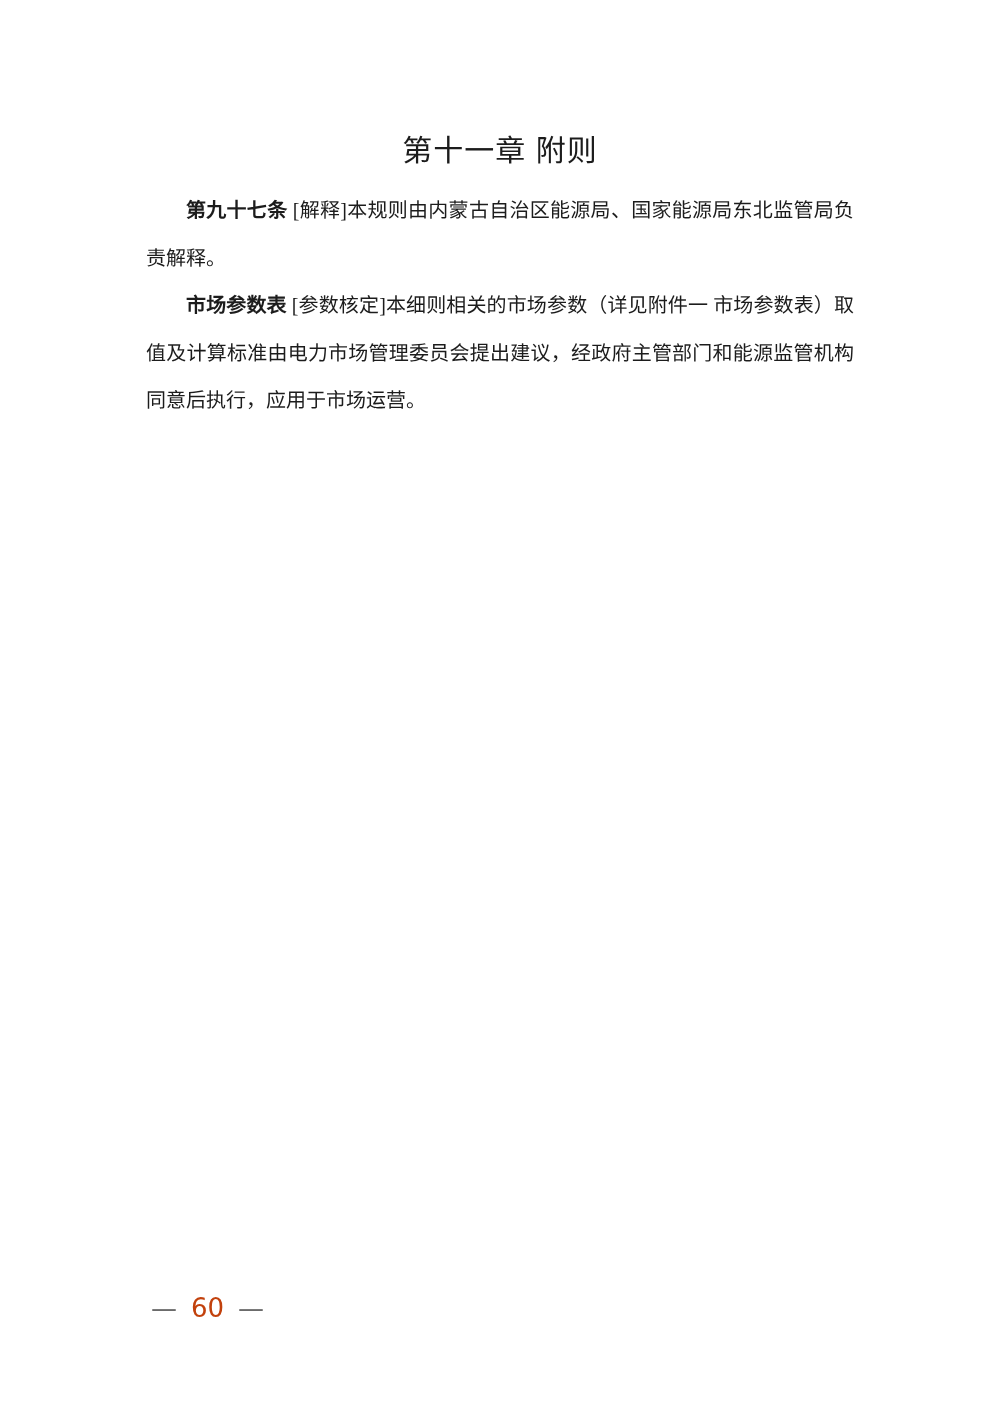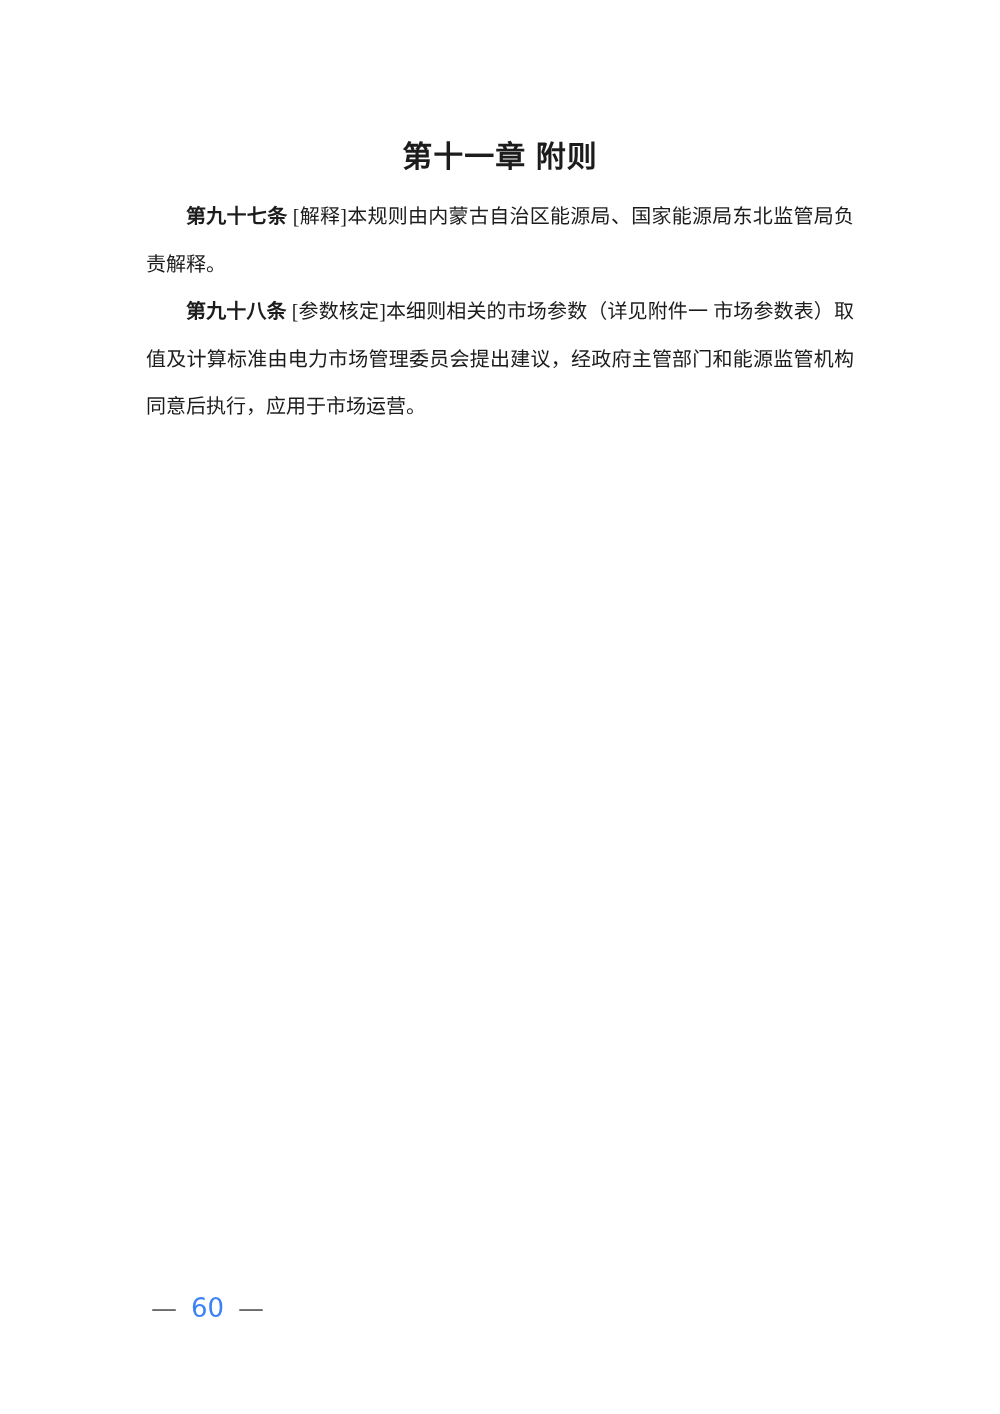--- a/index.html
+++ b/index.html
@@ -16,25 +16,25 @@
     overflow: hidden;
     color: #1c1c1c;
   }
   .content {
     position: absolute;
     left: 146px;
     top: 131px;
     width: 708px;
   }
   .chapter-title {
-    margin: 10px 0 20px 0;
+    margin: 4px 0 20px 0;
     font-family: "Liberation Sans", "DejaVu Sans", sans-serif;
     font-size: 30px;
     line-height: 32px;
-    font-weight: 700;
+    font-weight: 400;
     text-align: center;
     letter-spacing: 1px;
   }
   .para {
     margin: 0;
     font-family: "Liberation Serif", "DejaVu Serif", serif;
     font-size: 20px;
     line-height: 47.5px;
     text-indent: 2em;
     text-align: justify;
@@ -51,35 +51,35 @@
     align-items: center;
     font-family: "DejaVu Sans", "Liberation Sans", sans-serif;
     font-size: 26px;
     line-height: 30px;
   }
   .footer .dash {
     color: #6b6b6b;
     letter-spacing: 0;
   }
   .footer .page-number {
-    color: #3b82f6;
+    color: #c2410c;
     margin: 0 14px;
   }
 </style>
 </head>
 <body>
 
 <div class="page">
   <div class="content">
 
     <h1 class="chapter-title">第十一章 附则</h1>
 
     <p class="para"><span class="article-number">第九十七条</span><span> [解释]本规则由内蒙古自治区能源局、国家能源局东北监管局负责解释。</span></p>
 
-    <p class="para"><span class="article-number">第九十八条</span><span> [参数核定]本细则相关的市场参数（详见附件一 市场参数表）取值及计算标准由电力市场管理委员会提出建议，经政府主管部门和能源监管机构同意后执行，应用于市场运营。</span></p>
+    <p class="para"><span class="article-number">市场参数表</span><span> [参数核定]本细则相关的市场参数（详见附件一 市场参数表）取值及计算标准由电力市场管理委员会提出建议，经政府主管部门和能源监管机构同意后执行，应用于市场运营。</span></p>
 
 
   </div>
 
   <div class="footer">
     <span class="dash">—</span>
     <span class="page-number">60</span>
     <span class="dash">—</span>
   </div>
 </div>

